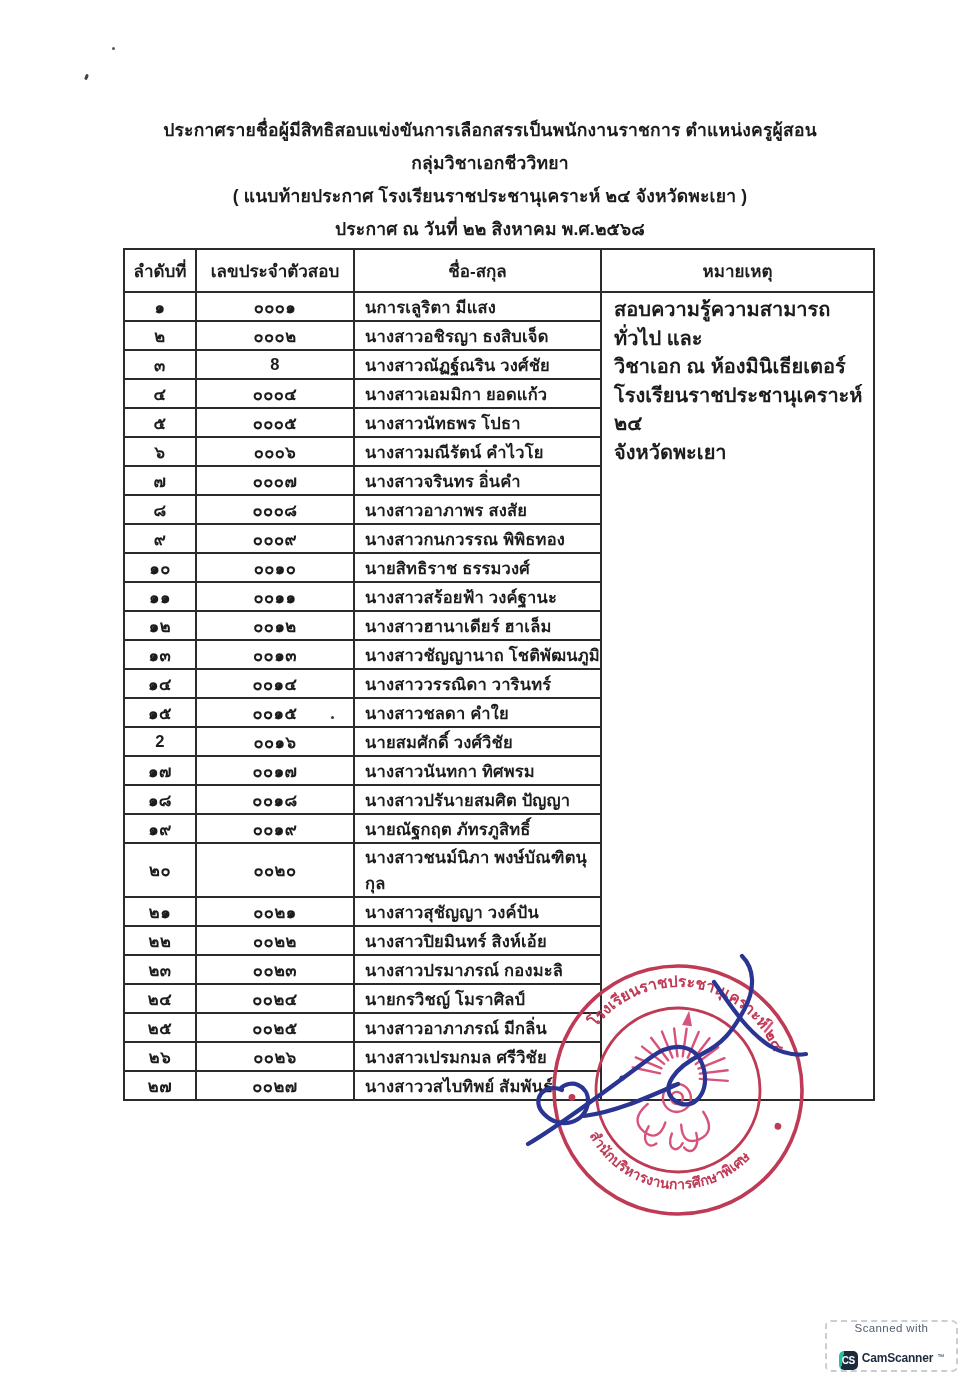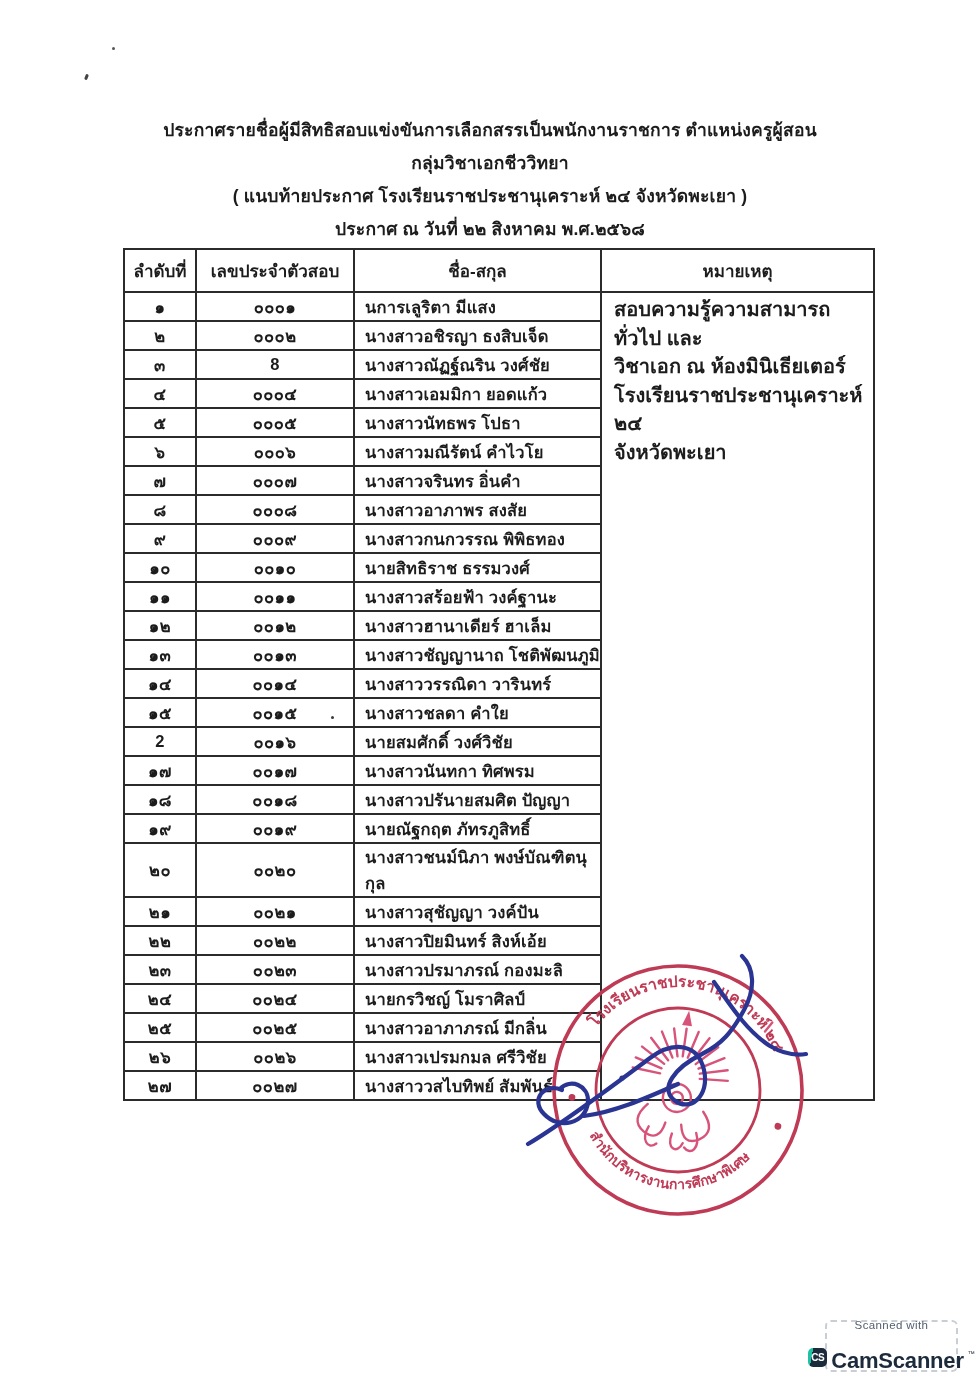--- a/index.html
+++ b/index.html
@@ -46,21 +46,21 @@
 
   
   .cs-badge{position:absolute;left:825px;top:1320px;width:133px;height:52px;background:#fff;
     border:2px dashed var(--badge_border);border-radius:6px;display:flex;flex-direction:column;
     align-items:center;justify-content:center;gap:17px;}
   .cs-badge .scanned{font-size:11.5px;color:var(--badge_text);letter-spacing:.4px;}
   .cs-row{display:flex;gap:4px;}
   .cs-logo{width:19px;height:19px;border-radius:5px;display:flex;align-items:center;justify-content:center;
     background:linear-gradient(100deg,var(--teal) 0 23%,var(--brand_navy) 23%);}
   .cs-logo b{color:#fff;font-size:10px;letter-spacing:-.5px;}
-  .cs-brand{font-size:22px;font-weight:bold;color:var(--brand_navy);letter-spacing:-.2px;}
+  .cs-brand{font-size:12px;font-weight:bold;color:var(--brand_navy);letter-spacing:-.2px;}
   .cs-tm{font-size:7px;color:var(--brand_navy);align-self:flex-start;margin-top:2px;}
 </style>
 </head>
 <body>
 
 <div class="page">
 
   <span class="speck s1"></span>
   <span class="speck s2"></span>
   <span class="speck s3"></span>

